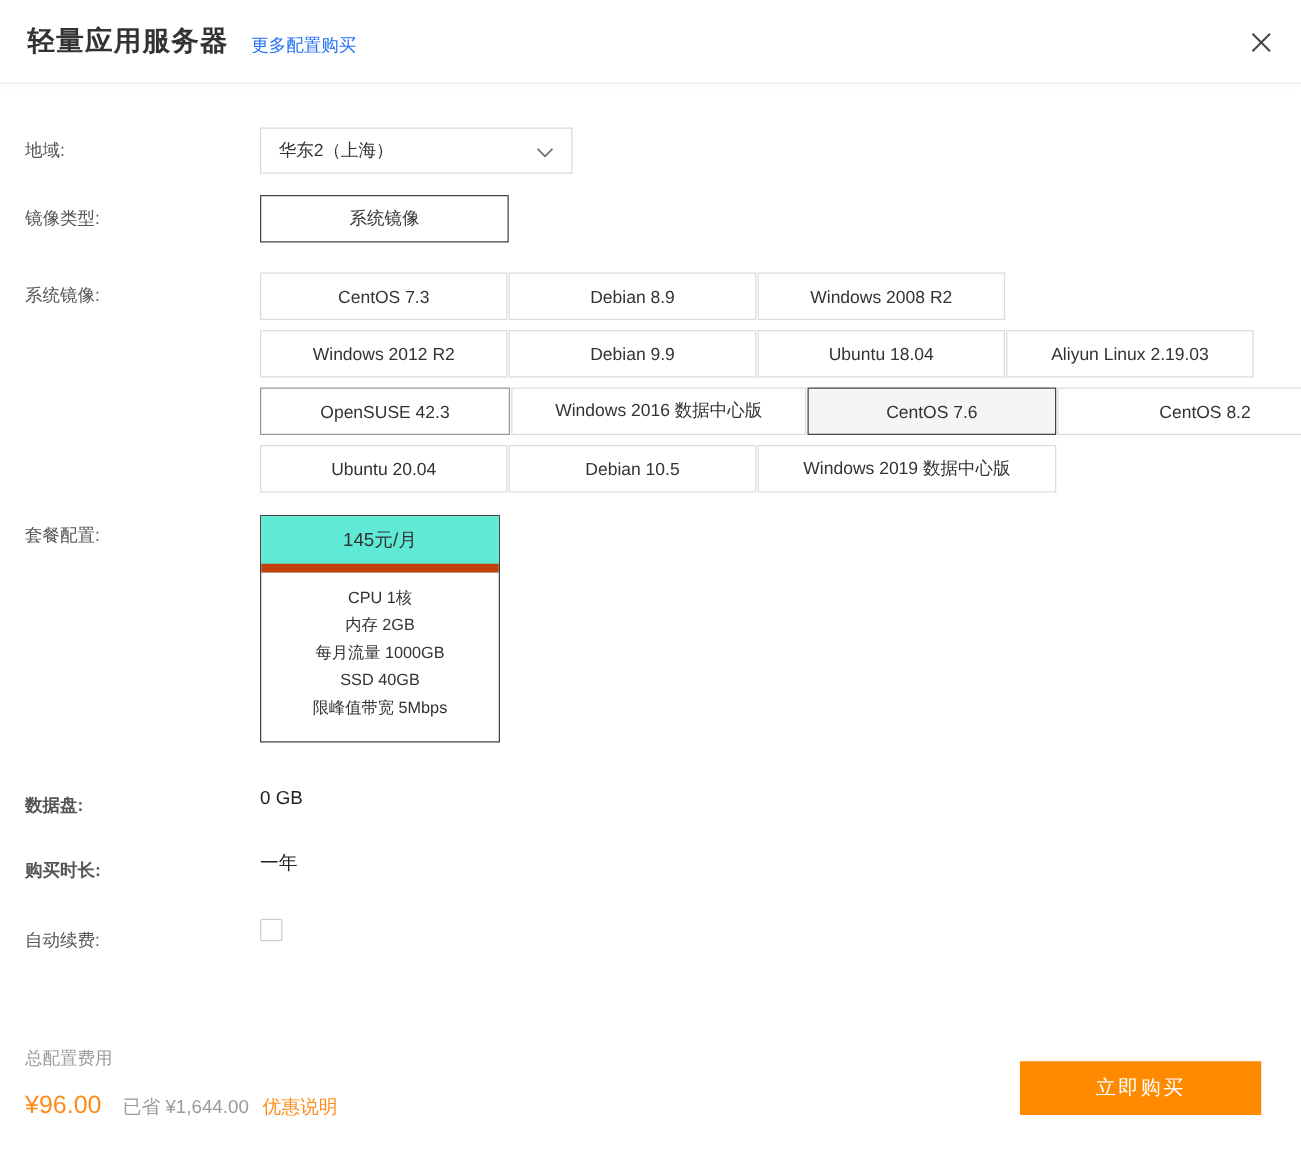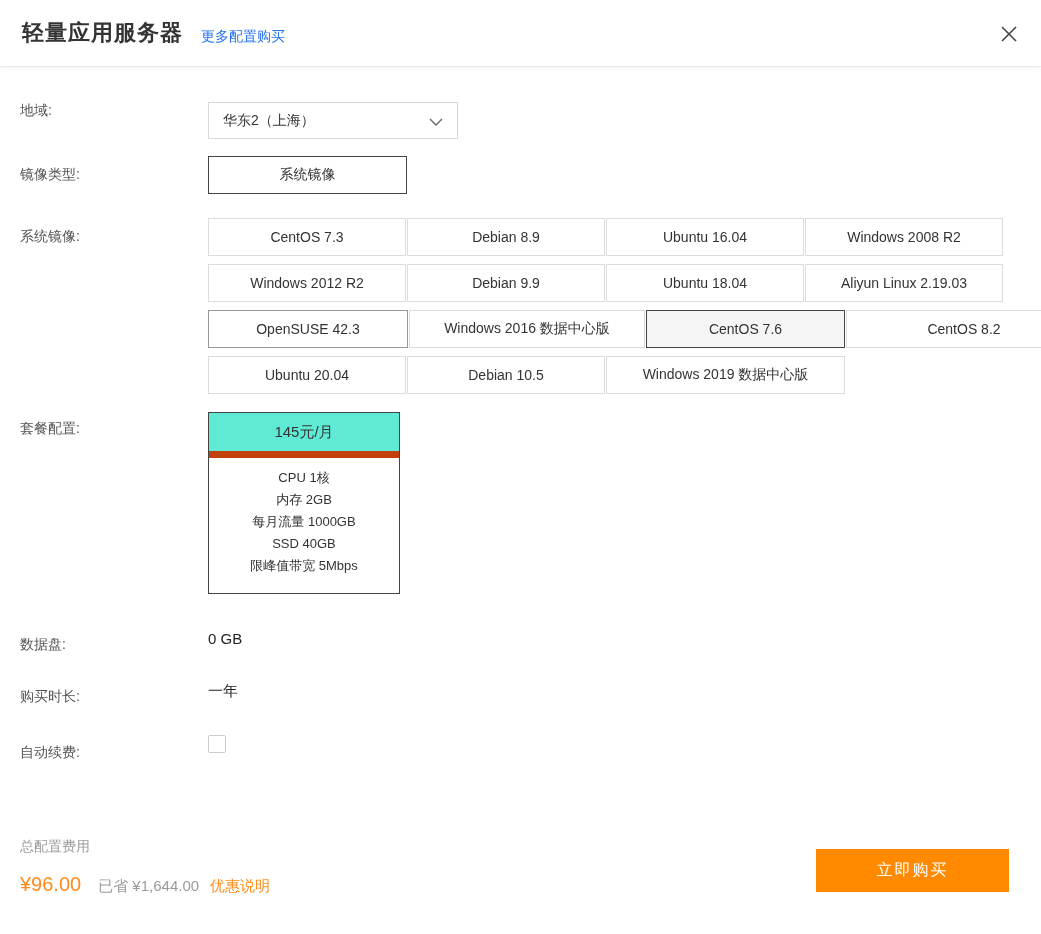--- a/index.html
+++ b/index.html
@@ -18,21 +18,21 @@
   .modal-title { font-size:22px; font-weight:600; color:#333; letter-spacing:1px; }
   .more-link { font-size:14px; color:#2470f5; margin-left:18px; margin-top:8px; text-decoration:none; cursor:pointer; }
   .close-btn { position:absolute; right:18px; top:20px; width:28px; height:28px; display:flex; align-items:center; justify-content:center; cursor:pointer; }
 
   
   .content { padding:35px 0 0 20px; }
   .form-row { display:flex; }
   .form-label { width:188px; flex:none; font-size:14px; color:#555; }
 
   
-  .row-region { height:37px; margin-bottom:17px; }
+  .row-region { align-items:center; height:37px; margin-bottom:17px; }
   .select-box {
     width:250px; height:37px; border:1px solid #d9d9d9; background:#fff;
     display:flex; align-items:center; justify-content:space-between;
     padding:0 14px; font-size:14px; color:#333; cursor:pointer;
   }
 
   
   .row-imgtype { align-items:center; height:38px; margin-bottom:24px; }
   .imgtype-btn {
     width:199px; height:38px; border:1px solid #dcdcdc; background:#fff;
@@ -64,21 +64,21 @@
   .plan-card-head {
     height:45px; background:#5eead4; border-bottom:7px solid #c2410c;
     display:flex; align-items:center; justify-content:center;
     font-size:15px; color:#333;
   }
   .plan-card-body { padding:9px 0 16px; text-align:center; }
   .plan-spec { font-size:13px; line-height:22px; color:#333; }
 
   
   .row-value { margin-bottom:26px; }
-  .row-value .form-label { padding-top:8px; }
+  .row-value .form-label { padding-top:8px;font-weight:bold; }
   .row-value .value-text { font-size:15px; color:#222; line-height:21px; }
   .row-qty { margin-bottom:21px; }
   .row-dur { margin-bottom:29px; }
 
   
   .row-renew .form-label { padding-top:9px; }
   .checkbox {
     width:18px; height:18px; border:1px solid #ccc; border-radius:2px;
     background:#fff; cursor:pointer;
   }
@@ -130,21 +130,20 @@
     <div class="form-label">镜像类型:</div>
     <div class="imgtype-btn selected">系统镜像</div>
   </div>
 
   <div class="form-row row-sysimg">
     <div class="form-label">系统镜像:</div>
     <div>
       <div class="os-grid-row">
         <div class="os-btn w198">CentOS 7.3</div>
         <div class="os-btn w198">Debian 8.9</div>
-        <div class="os-btn w198">Ubuntu 16.04</div>
         <div class="os-btn w198">Windows 2008 R2</div>
       </div>
       <div class="os-grid-row">
         <div class="os-btn w198">Windows 2012 R2</div>
         <div class="os-btn w198">Debian 9.9</div>
         <div class="os-btn w198">Ubuntu 18.04</div>
         <div class="os-btn w198">Aliyun Linux 2.19.03</div>
       </div>
       <div class="os-grid-row">
         <div class="os-btn w200 focus-border">OpenSUSE 42.3</div>

